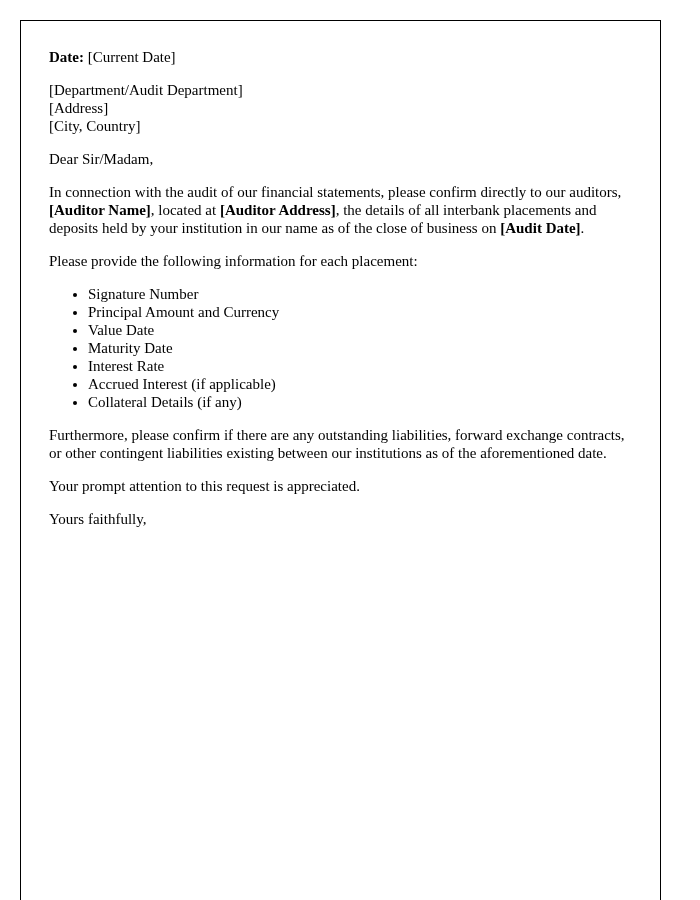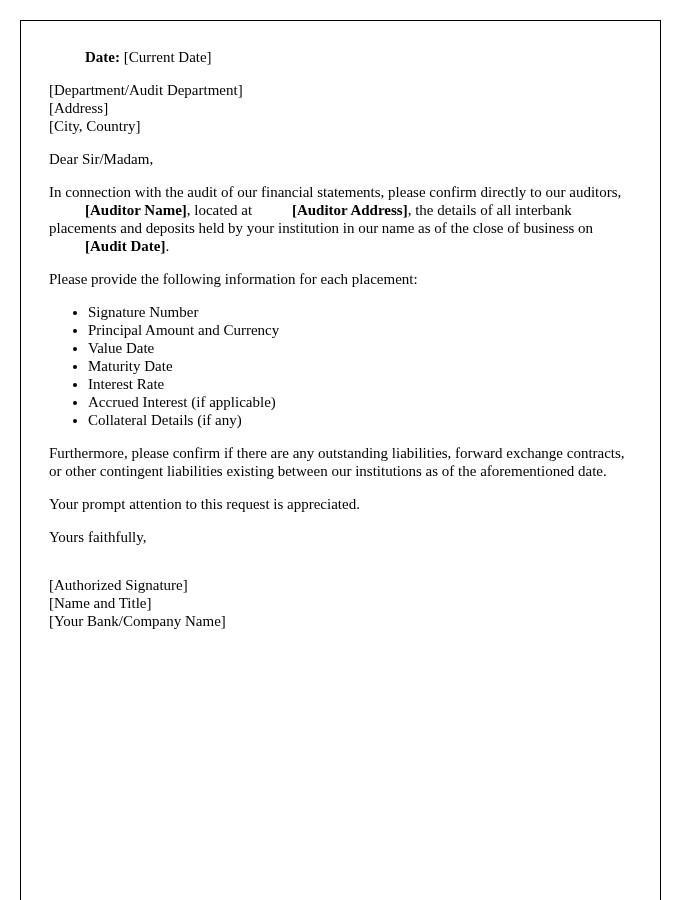--- a/index.html
+++ b/index.html
@@ -40,21 +40,21 @@
     line-height: 18px;
   }
   .letter ul {
     margin: 0 0 15px 0;
     padding-left: 39px;
     list-style-type: disc;
   }
   .letter li {
     line-height: 18px;
   }
-  b { font-weight: bold; margin-left: 36px; }
+  b { font-weight: bold; }
   .sig-gap { height: 15px; }
 </style>
 </head>
 <body>
 
 <div class="page-border">
   <div class="letter">
 
     <p><b>Date:</b><span> [Current Date]</span></p>
 
@@ -85,20 +85,15 @@
 
     <p>Furthermore, please confirm if there are any outstanding liabilities, forward exchange contracts, or other contingent liabilities existing between our institutions as of the aforementioned date.</p>
 
 
     <p>Your prompt attention to this request is appreciated.</p>
 
     <p>Yours faithfully,</p>
 
     <div class="sig-gap"></div>
 
-    <div>
-        <div class="line">[Authorized Signature]</div>
-        <div class="line">[Name and Title]</div>
-        <div class="line">[Your Bank/Company Name]</div>
-      </div>
 
   </div>
 </div>
 
 </body></html>

